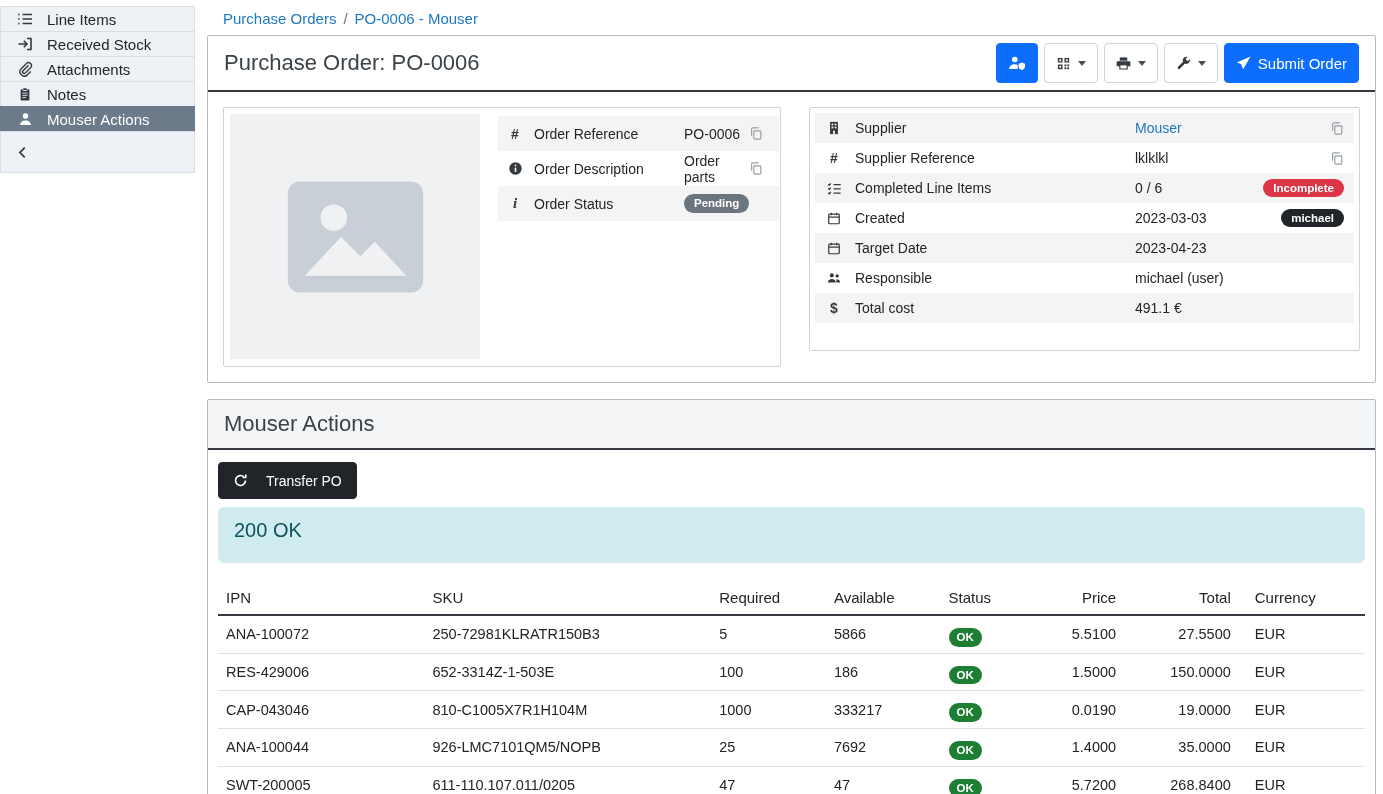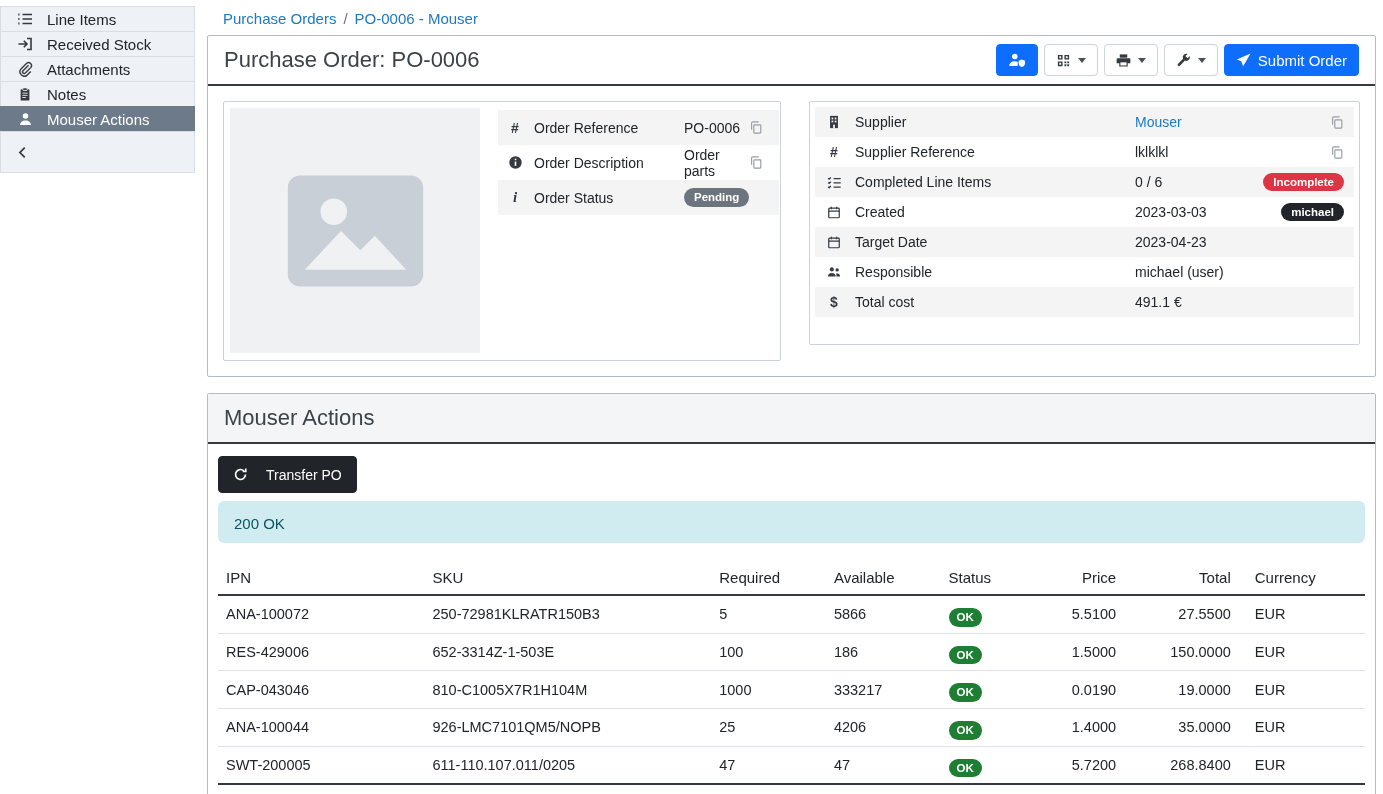--- a/index.html
+++ b/index.html
@@ -37,21 +37,21 @@
   .panel-header {
     display:flex; justify-content:space-between; align-items:center;
     padding:7px 16px; border-bottom:2px solid #343a40; min-height:50px;
   }
   .panel-title { font-size:22px; font-weight:500; color:#3b4248; }
   .panel2 .panel-header { background:#f4f5f6; }
 
   
   .toolbar { display:flex; align-items:center; gap:6px; }
   .tb-btn {
-    height:32px; display:inline-flex; align-items:center; gap:7px;
+    height:40px; display:inline-flex; align-items:center; gap:7px;
     border:1px solid #ced4da; background:#fff; border-radius:4px;
     padding:0 11px; color:#343a40; cursor:pointer; font-size:15px;
     font-family:"Liberation Sans",sans-serif;
   }
   .tb-btn.primary { background:#0d6efd; border-color:#0d6efd; color:#fff; }
   .caret { width:8px; height:5px; display:inline-block; }
   .caret svg { display:block; }
 
   
   .details { display:flex; gap:28px; padding:15px; align-items:flex-start; }
@@ -90,22 +90,22 @@
   .italic-i { font-family:"Liberation Serif", serif; font-style:italic; font-weight:bold; font-size:15px; }
 
   
   .panel-body { padding:12px 10px 0 10px; }
   .transfer-btn {
     display:inline-flex; align-items:center; gap:18px; height:37px; padding:0 14px;
     background:#212529; color:#fff; border:1px solid #212529; border-radius:4px;
     font-size:14px; cursor:pointer; font-family:"Liberation Sans",sans-serif;
   }
   .alert-info {
-    margin-top:8px; height:42px; line-height:46px; padding:0 16px;
-    background:#d1ecf1; color:#0c5460; border-radius:6px; font-size:15px;
+    margin-top:8px; height:56px; line-height:46px; padding:0 16px;
+    background:#d1ecf1; color:#0c5460; border-radius:6px; font-size:20px;
   }
   table.po-table { width:100%; border-collapse:collapse; margin-top:18px; table-layout:fixed; }
   table.po-table th { text-align:left; font-weight:400; font-size:15px; padding:8px 8px; border-bottom:2px solid #343a40; }
   table.po-table td { font-size:14.5px; padding:6px 8px; border-bottom:1px solid #dee2e6; }
   table.po-table th.num, table.po-table td.num { text-align:right; }
   table.po-table th.cur, table.po-table td.cur { padding-left:16px; }
   table.po-table tr.total-row td { border-top:2px solid #343a40; border-bottom:2px solid #343a40; font-size:15px; padding:8px 8px; }
   col.c-ipn{width:18%} col.c-sku{width:25%} col.c-req{width:10%} col.c-avl{width:10%}
   col.c-sta{width:8%}  col.c-prc{width:8%}  col.c-tot{width:10%} col.c-cur{width:11%}
 
@@ -447,21 +447,21 @@
               <td>333217</td>
               <td><span class="badge green">OK</span></td>
               <td class="num">0.0190</td>
               <td class="num">19.0000</td>
               <td class="cur">EUR</td>
             </tr>
             <tr>
               <td>ANA-100044</td>
               <td>926-LMC7101QM5/NOPB</td>
               <td>25</td>
-              <td>4206</td>
+              <td>7692</td>
               <td><span class="badge green">OK</span></td>
               <td class="num">1.4000</td>
               <td class="num">35.0000</td>
               <td class="cur">EUR</td>
             </tr>
             <tr>
               <td>SWT-200005</td>
               <td>611-110.107.011/0205</td>
               <td>47</td>
               <td>47</td>

